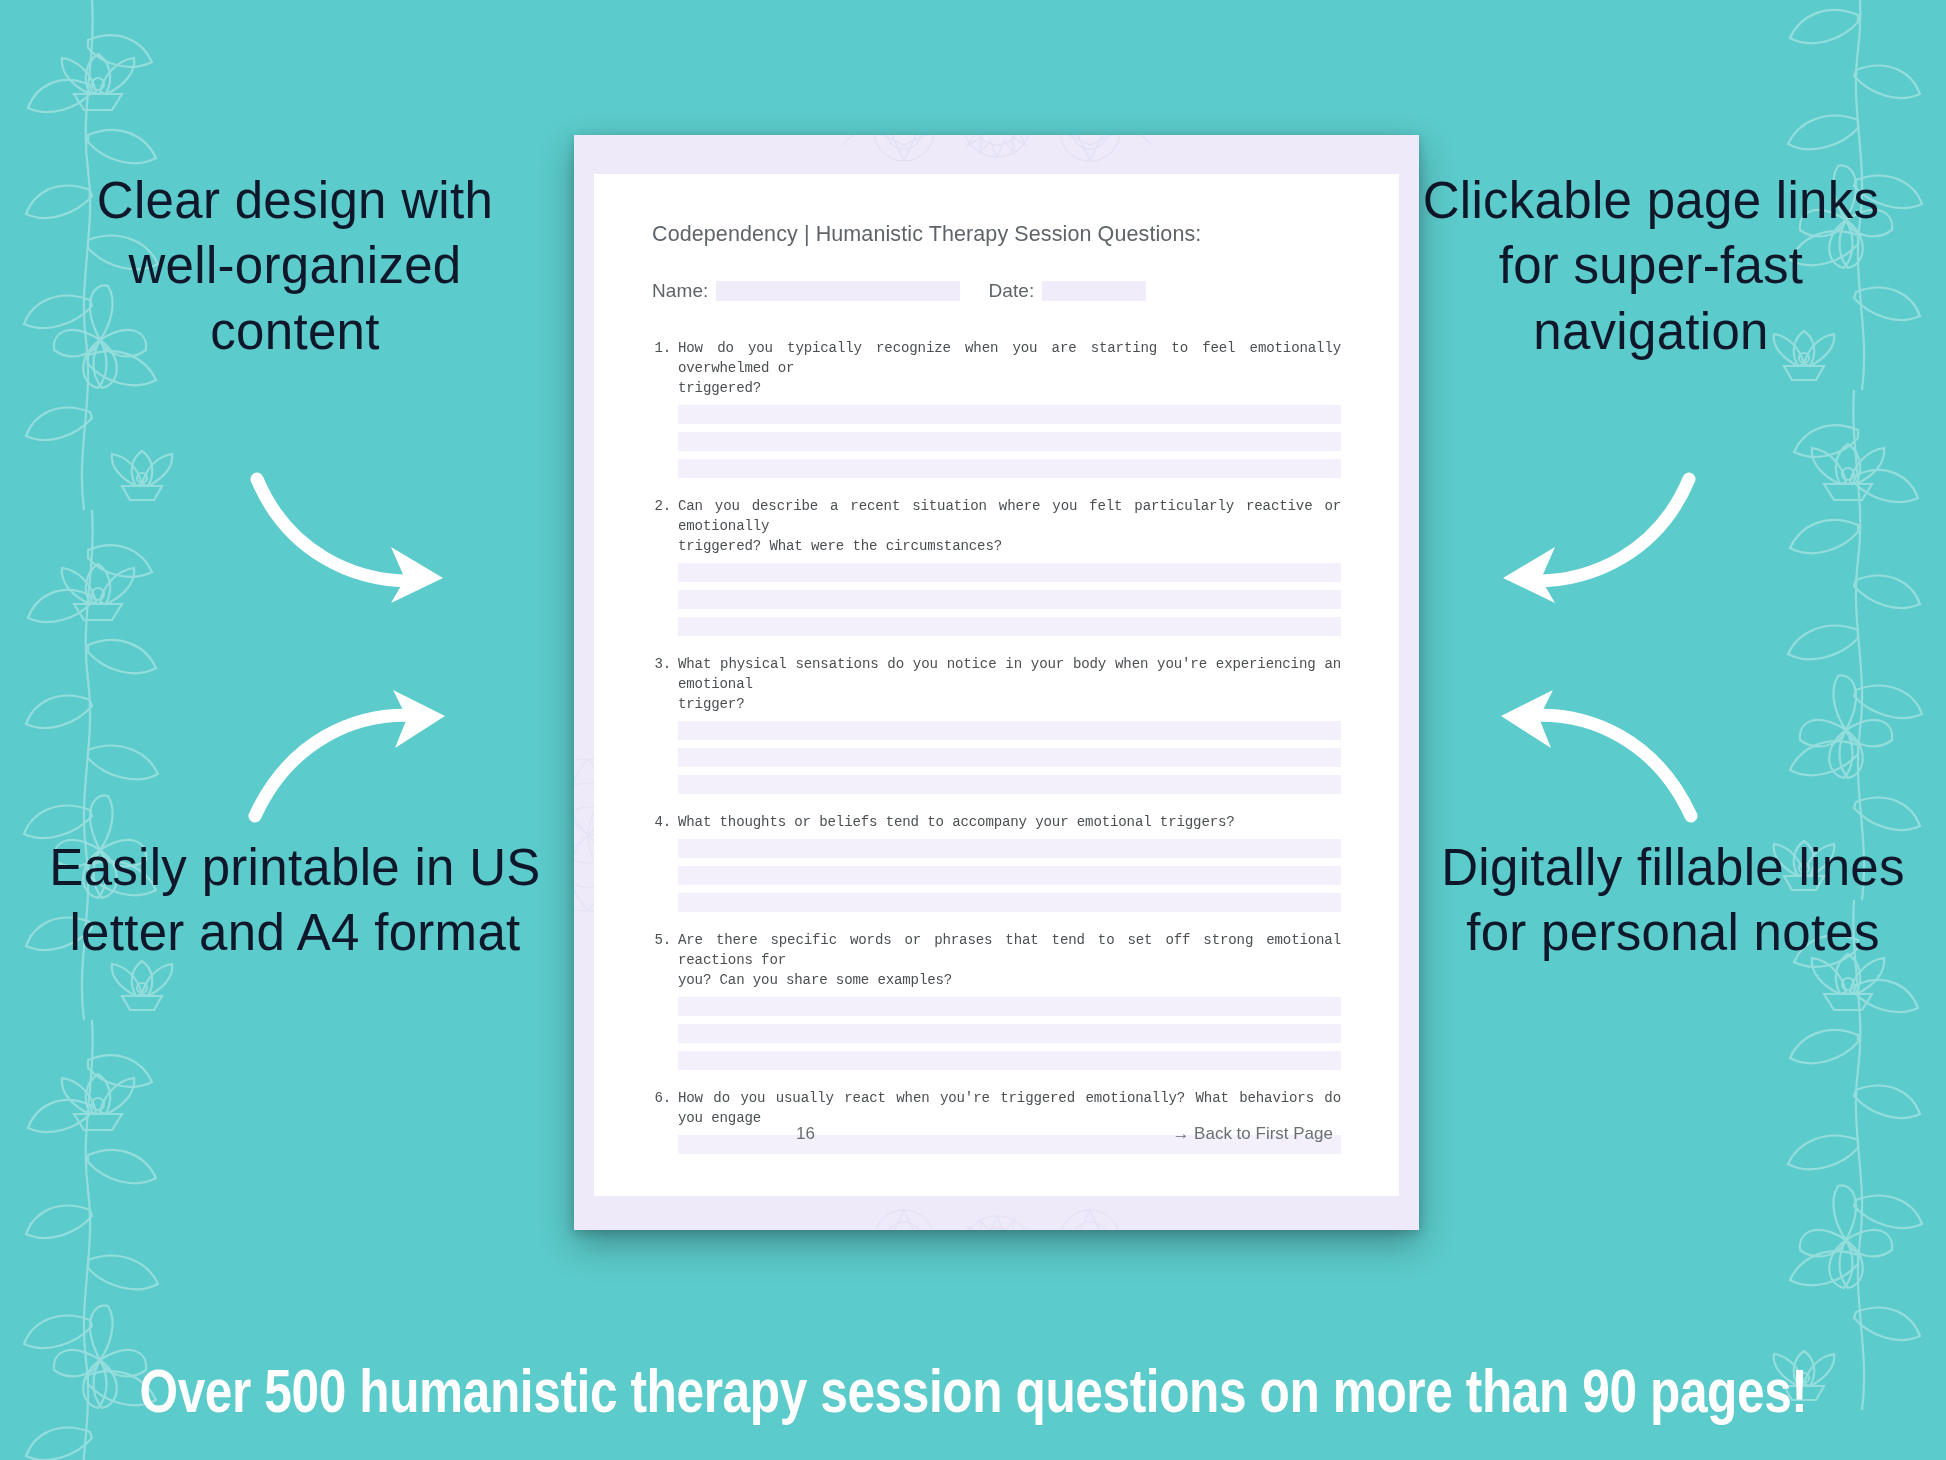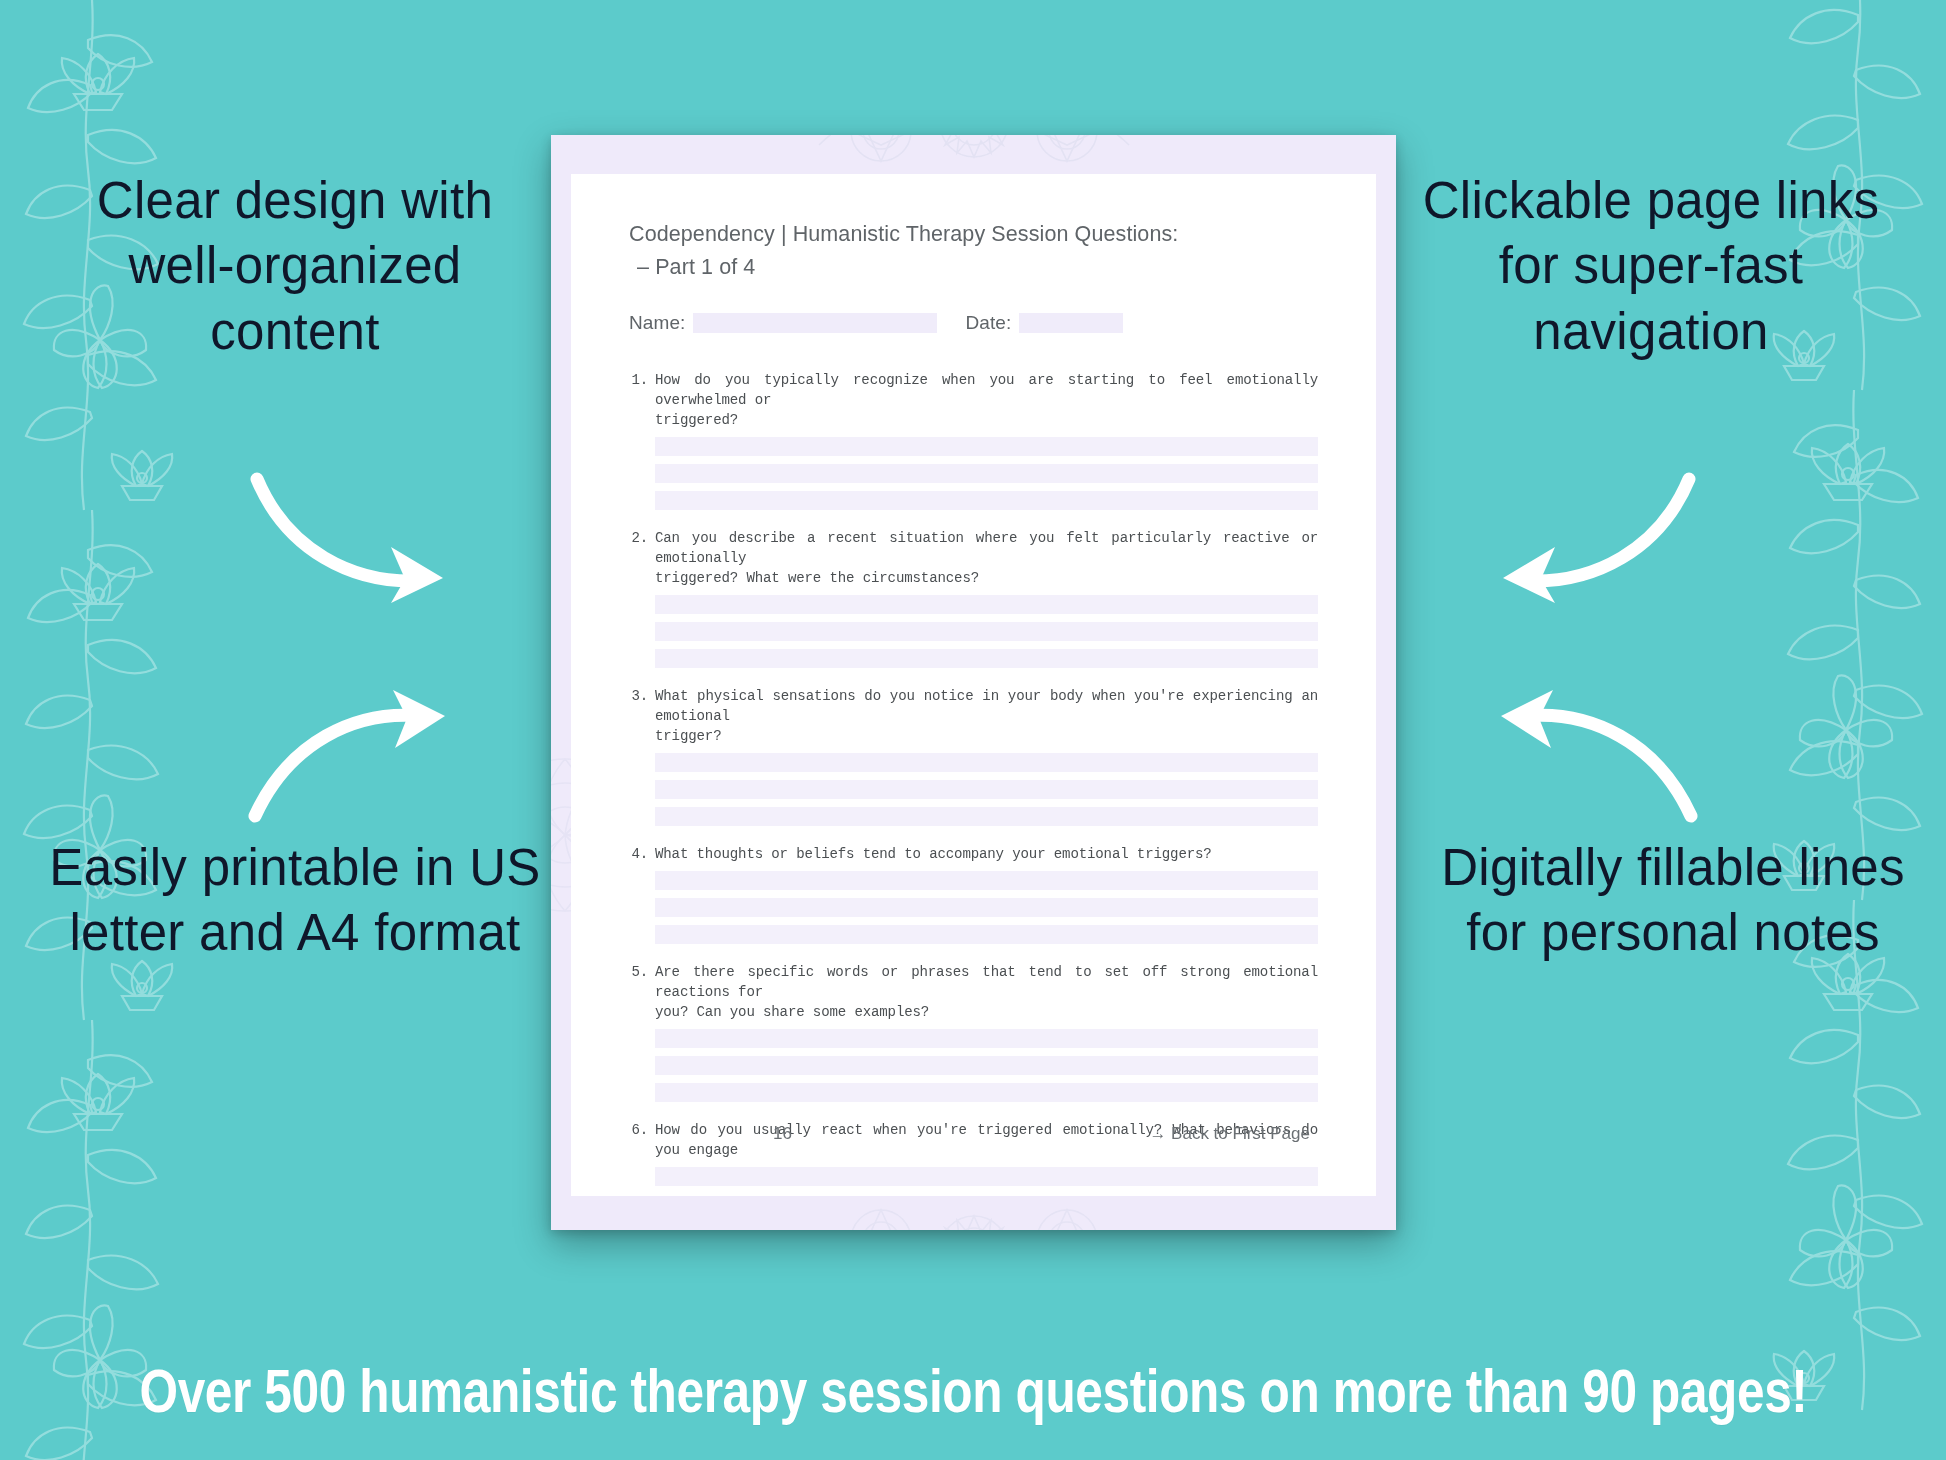--- a/index.html
+++ b/index.html
@@ -56,21 +56,21 @@
     pointer-events: none;
   }
   .arr-tl { left: 245px;  top: 465px;  width: 225px; height: 140px; }
   .arr-bl { left: 245px;  top: 690px;  width: 225px; height: 140px; }
   .arr-tr { right: 245px; top: 465px;  width: 225px; height: 140px; transform: scaleX(-1); }
   .arr-br { right: 245px; top: 690px;  width: 225px; height: 140px; transform: scaleX(-1); }
 
   
   .page-shadow {
     position: absolute;
-    left: 551px;
+    left: 574px;
     top: 135px;
     width: 845px;
     height: 1095px;
     background: #efeafa;
     box-shadow: 0 14px 34px rgba(0,0,0,0.30), 0 3px 10px rgba(0,0,0,0.18);
     overflow: hidden;
     padding-left: 46px;
   }
 
   .page-mandala {
@@ -345,21 +345,20 @@
         <path d="M24 140 C 52 116, 78 116, 100 140 C 78 164, 52 164, 24 140 Z"></path>
         <path d="M154 86 C 150 120, 132 138, 100 140 C 104 106, 122 88, 154 86 Z"></path>
         <path d="M154 194 C 120 190, 102 172, 100 140 C 134 144, 152 162, 154 194 Z"></path>
       </g>
     </svg>
 
     <div class="page-inner">
       <div class="doc-body">
 
         <div class="doc-title">Codependency | Humanistic Therapy Session Questions:</div>
-        <div class="doc-subtitle">– Part 1 of 4</div>
 
         <div class="meta-row">
           <span class="meta-label">Name:</span>
           <span class="meta-field name"></span>
           <span class="meta-gap"></span>
           <span class="meta-label">Date:</span>
           <span class="meta-field date"></span>
         </div>
 
         <div class="q-list">

